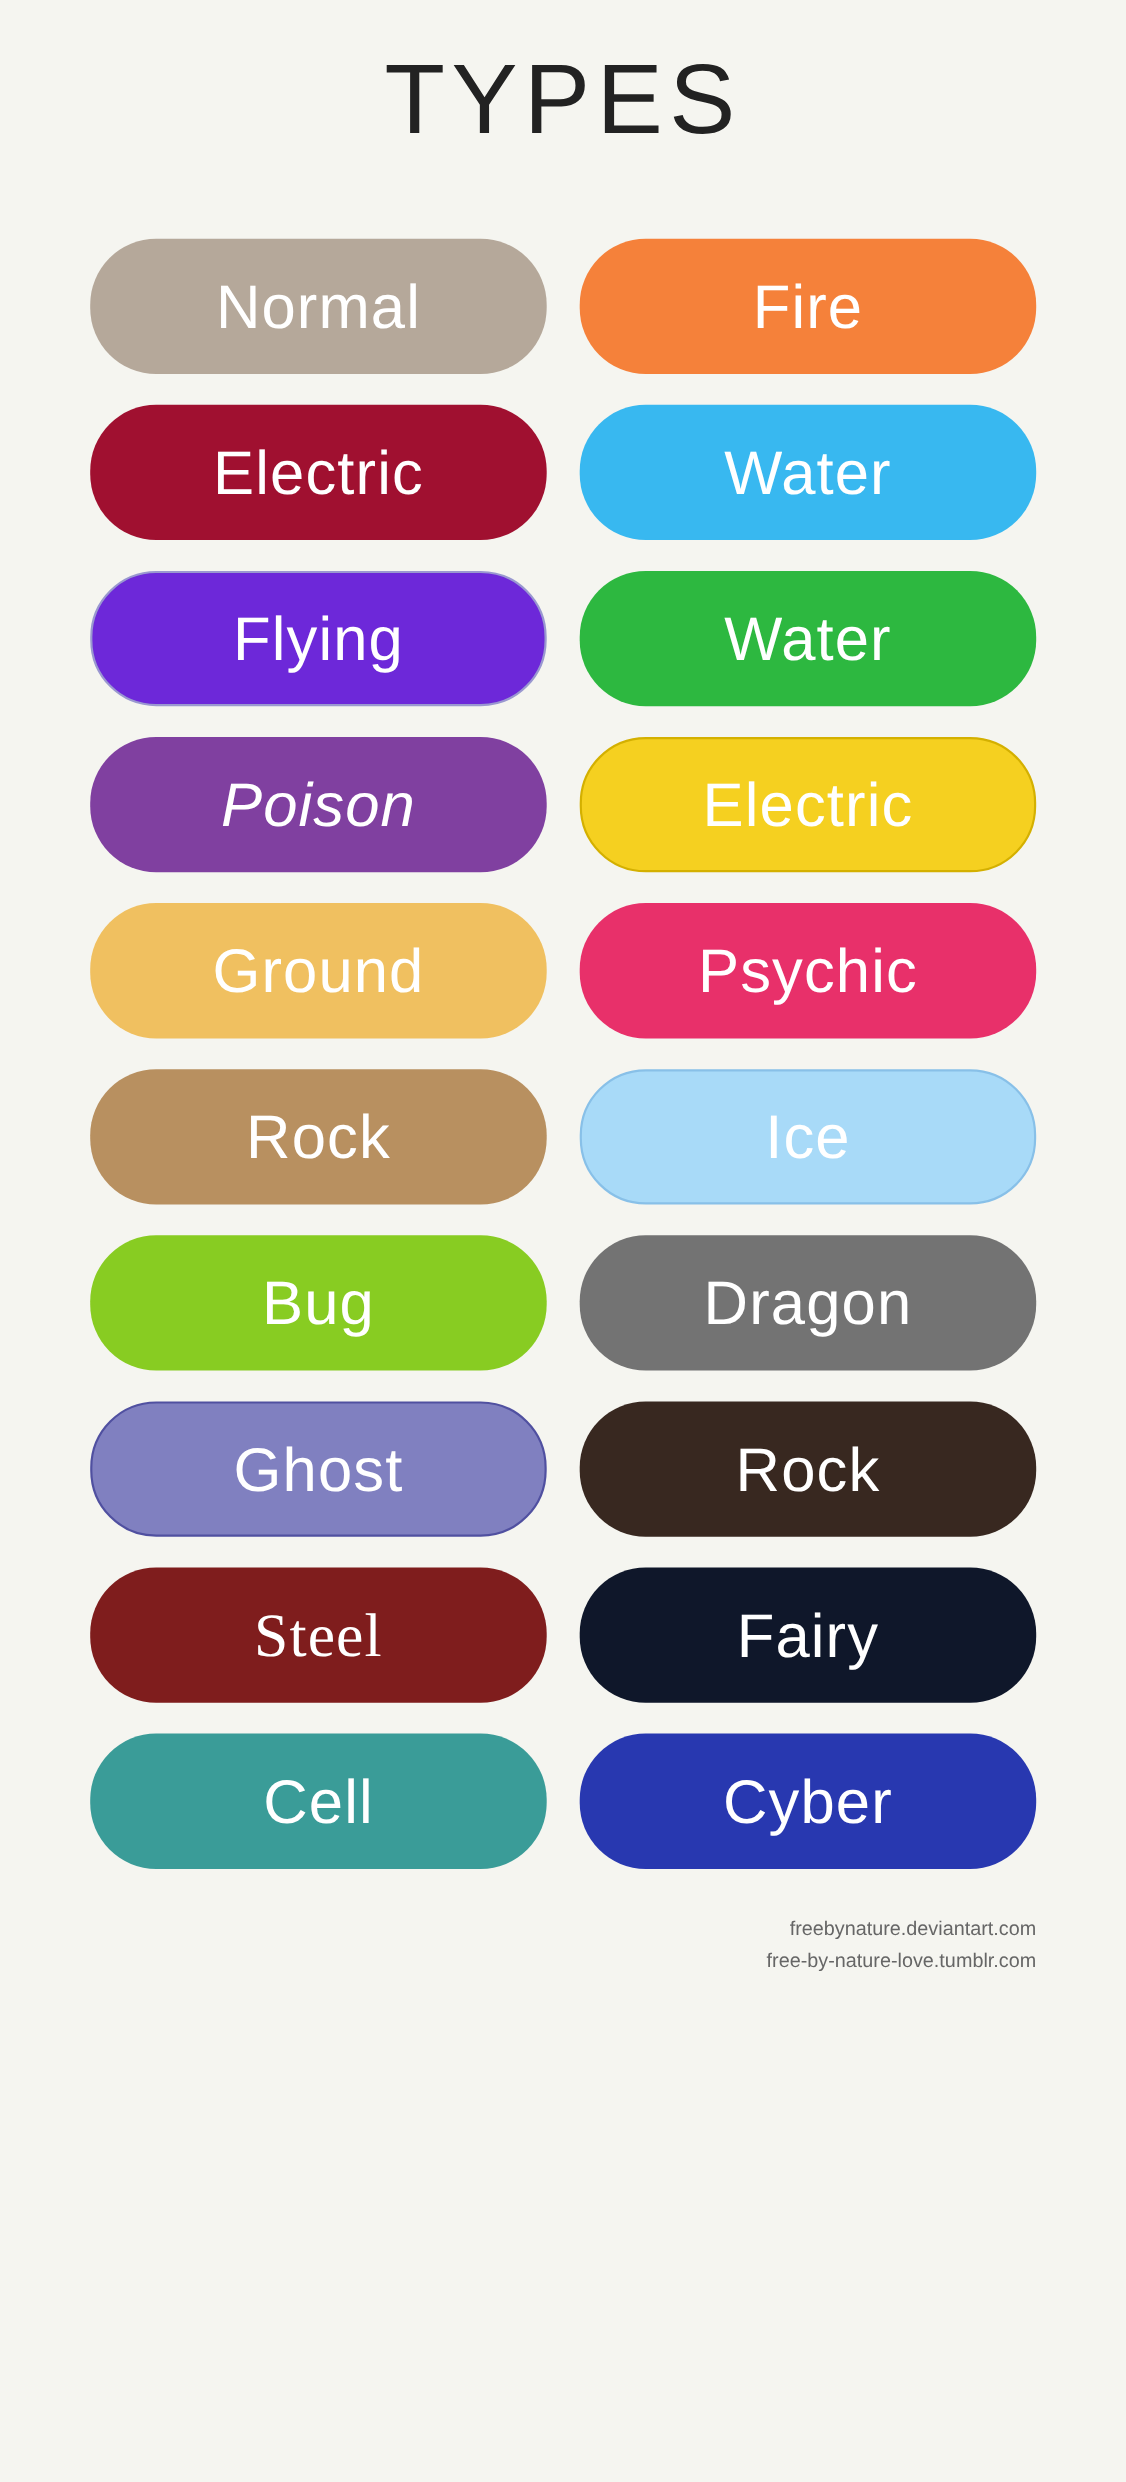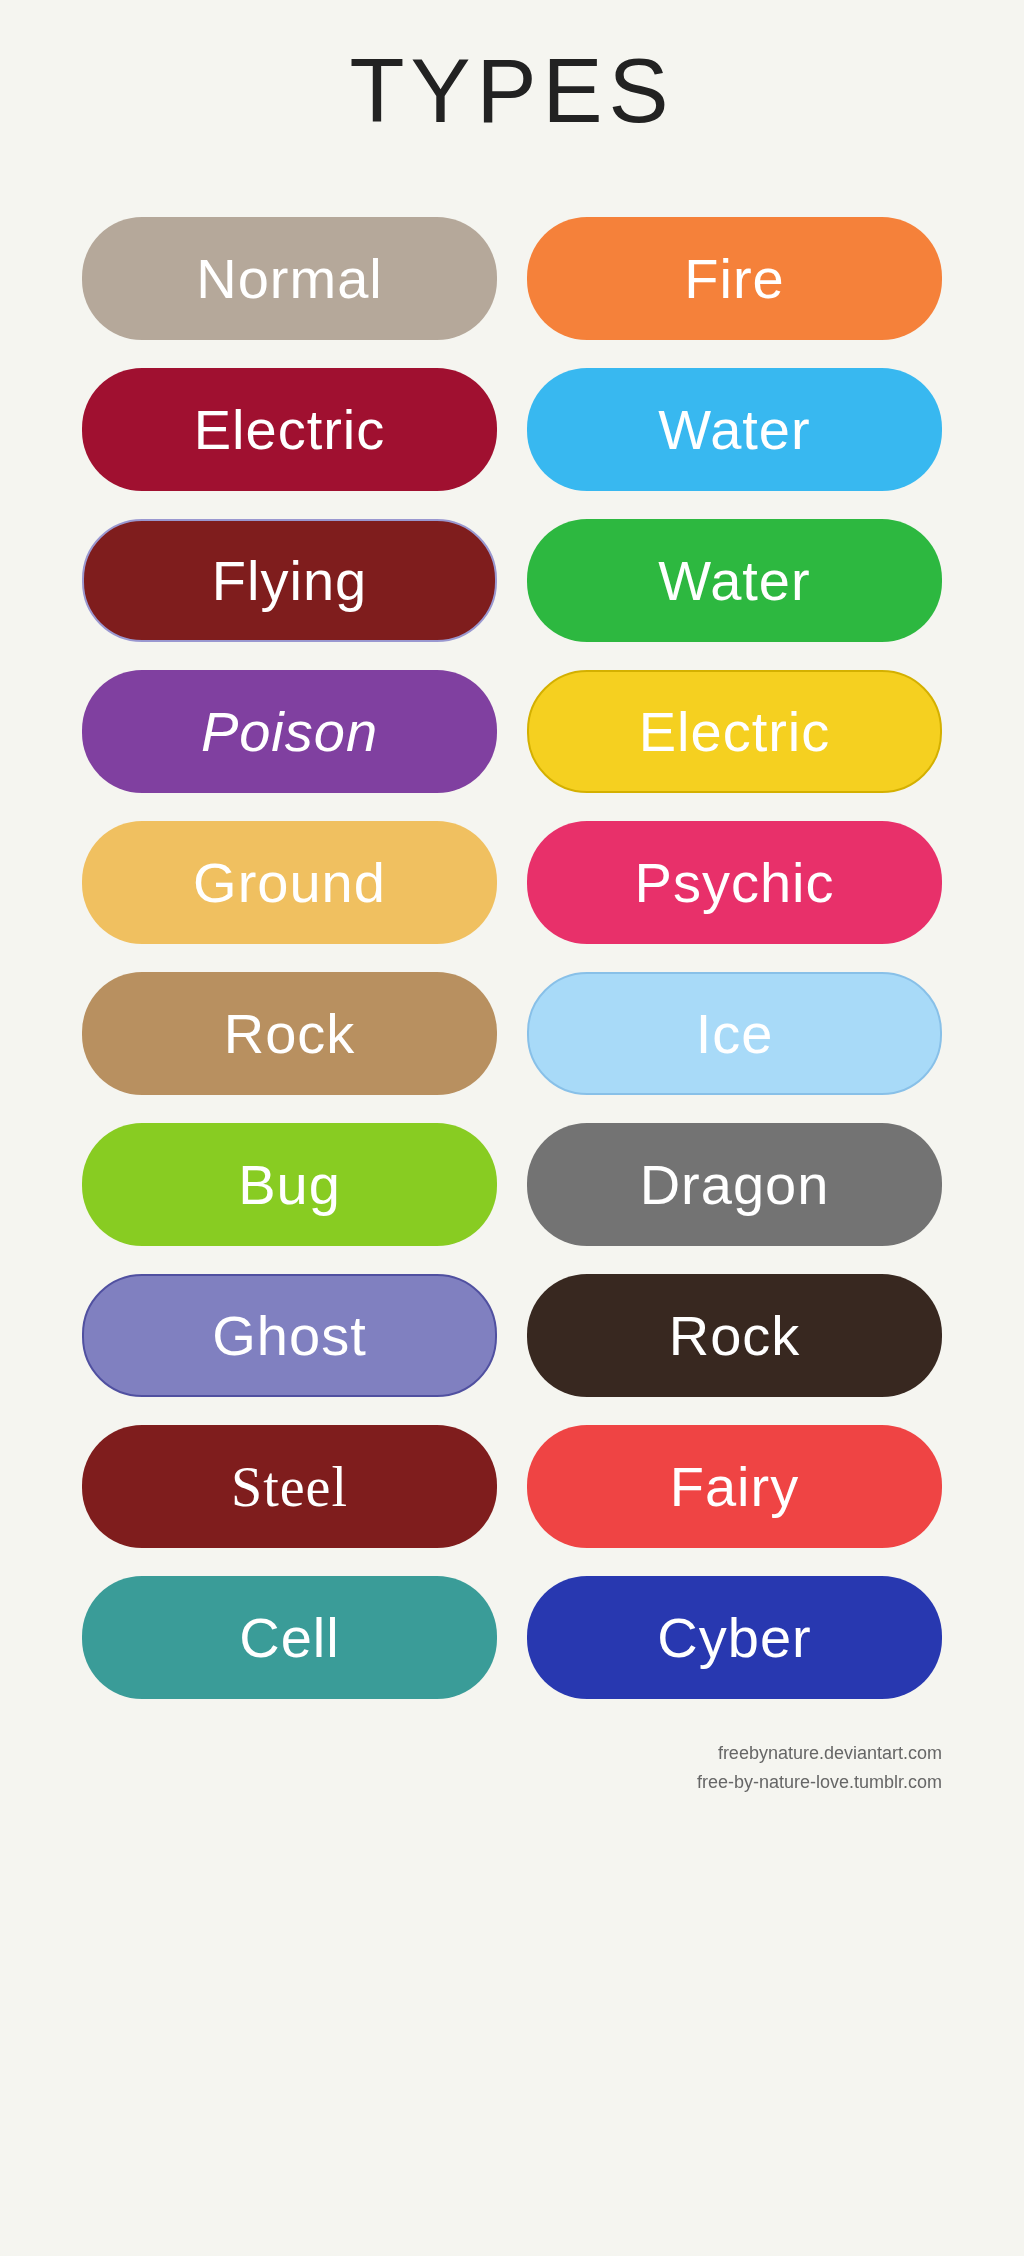--- a/index.html
+++ b/index.html
@@ -35,34 +35,34 @@
       height: 123px;
       font-size: 56px;
       font-weight: 300;
       color: white;
       letter-spacing: 1px;
     }
     .normal    { background-color: #b5a89a; }
     .fire      { background-color: #f5813a; }
     .fighting  { background-color: #a01030; }
     .water     { background-color: #38b8f0; }
-    .flying    { background-color: #7f1d1d; border: 2.5px solid #9a98d0; }
+    .flying    { background-color: #6d28d9; border: 2.5px solid #9a98d0; }
     .grass     { background-color: #2db840; }
     .poison    { background-color: #8040a0; font-style: italic; }
     .electric  { background-color: #f5d020; border: 2.5px solid #d4b000; }
     .ground    { background-color: #f0c060; }
     .psychic   { background-color: #e8306a; }
     .rock      { background-color: #b89060; }
     .ice       { background-color: #a8daf8; border: 2.5px solid #88c0e8; }
     .bug       { background-color: #88cc22; }
     .dragon    { background-color: #737373; }
     .ghost     { background-color: #8080c0; border: 2.5px solid #5050a0; }
     .dark      { background-color: #382820; }
     .steel     { background-color: #7f1d1d; font-family: Liberation Serif, serif; }
-    .fairy     { background-color: #ef4444; }
+    .fairy     { background-color: #0f172a; }
     .cell      { background-color: #3a9c98; }
     .cyber     { background-color: #2838b0; }
 
     .electric, .ice, .flying { color: white; }
 
     .footer {
       margin-top: 40px;
       text-align: right;
       width: 860px;
       font-size: 18px;

